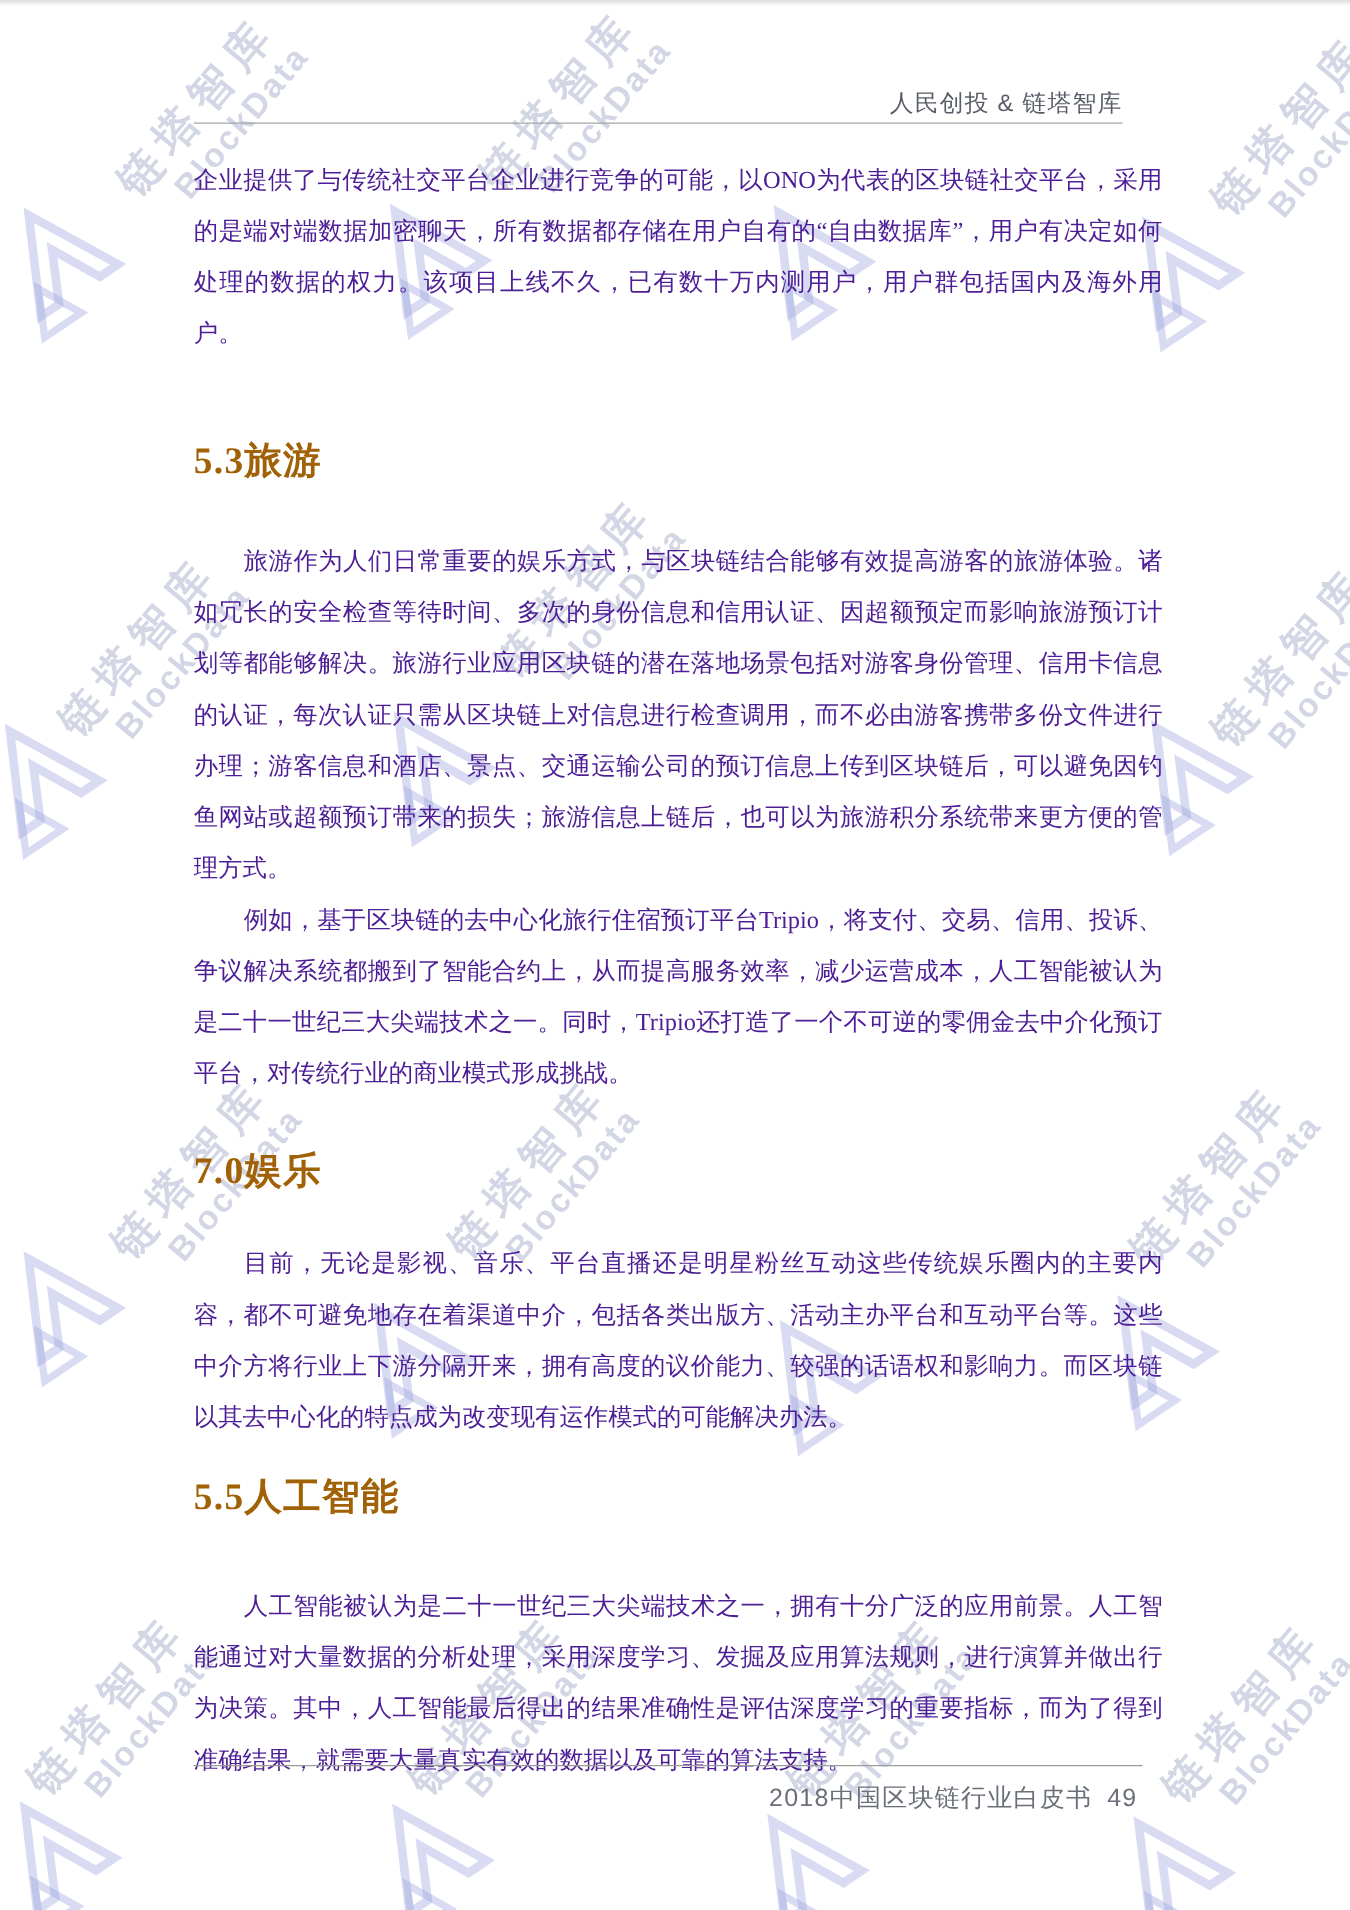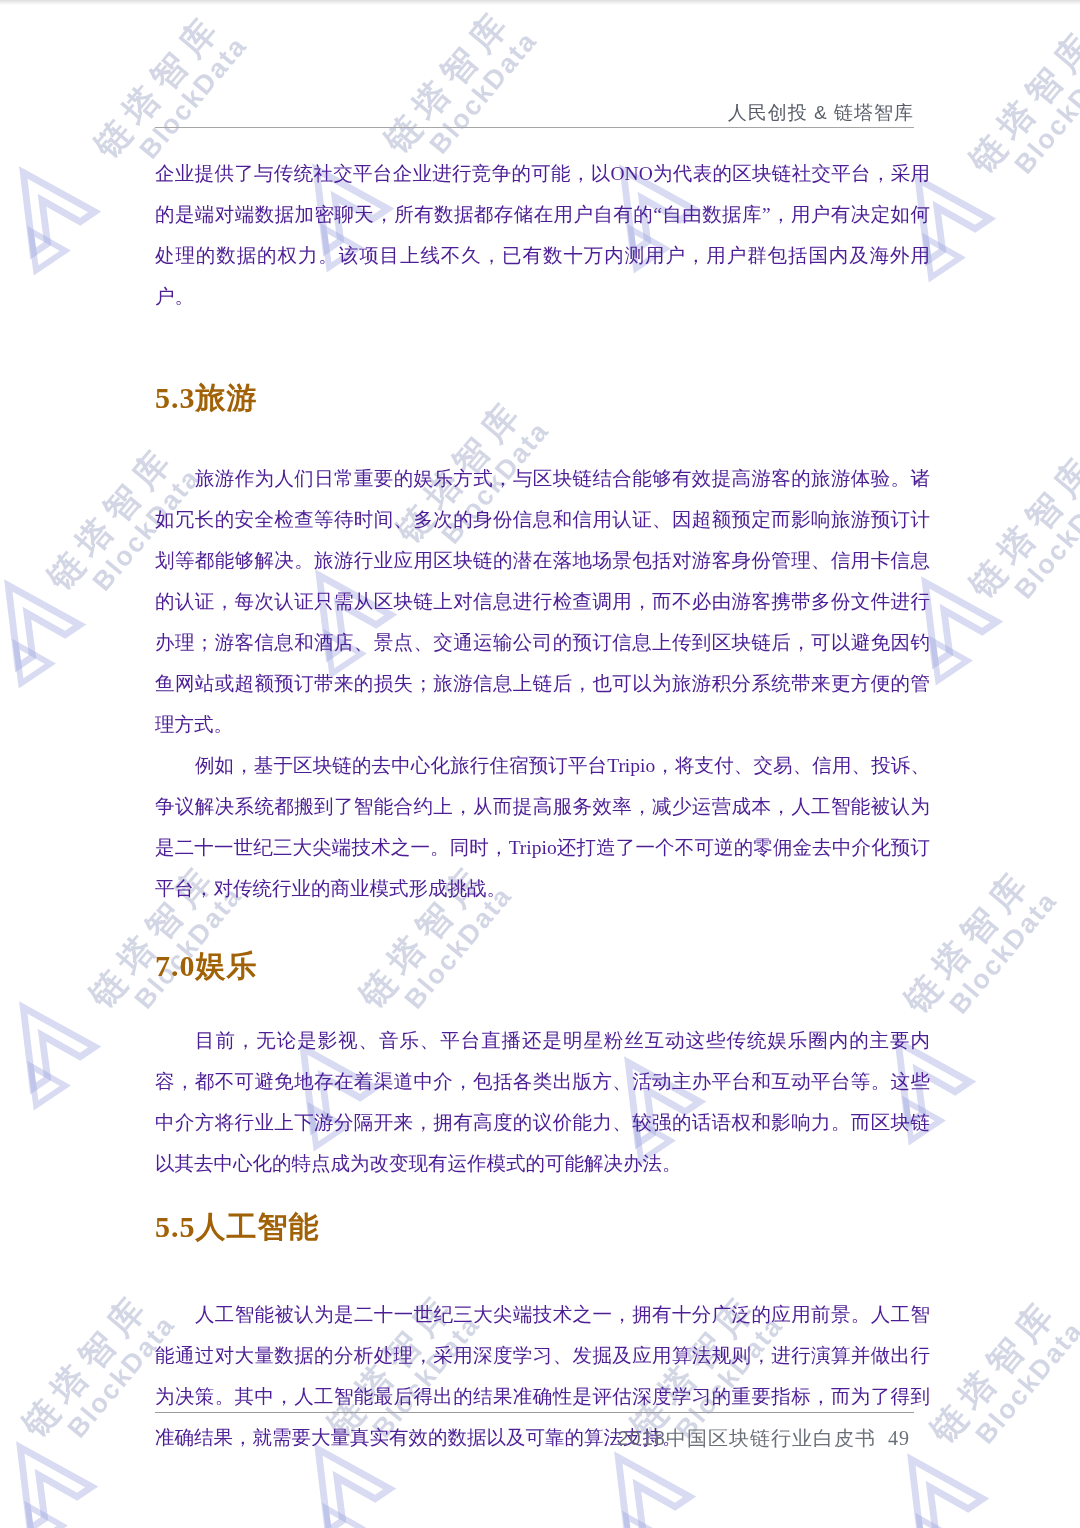--- a/index.html
+++ b/index.html
@@ -28,22 +28,22 @@
   }
   .wm-cn{font-size:35px;letter-spacing:9px;font-weight:bold;}
   .wm-en{font-size:27px;letter-spacing:2px;font-weight:bold;margin-top:2px;margin-left:26px;}
   .wm-logo{position:absolute;transform:translate(-50%,-50%) rotate(-34deg);}
   
   .content{
     position:relative;z-index:1;
     padding:0 150px 0 155px;
   }
   .page-header{
-    padding-top:102px;padding-bottom:3px;
-    margin-right:16px;
+    padding-top:73px;padding-bottom:3px;
+    margin-right:32px;
     border-bottom:1px solid #a6a6a6;
     text-align:right;
     font-family:"Liberation Sans","DejaVu Sans",sans-serif;
     font-size:19px;line-height:22px;color:#585d68;
     letter-spacing:1px;
   }
   .body-para{
     margin:0;
     font-size:19.5px;line-height:41px;color:#4c1d95;
     text-align:justify;
@@ -64,21 +64,21 @@
   .m-h54{margin-top:38px;}
   .m-h55{margin-top:24px;}
   .page-footer{
     position:absolute;left:155px;right:166px;top:1412px;z-index:1;
     border-top:1px solid #9b9b9b;
     padding-top:12px;padding-right:4px;
     text-align:right;
     font-family:"Liberation Sans","DejaVu Sans",sans-serif;
     font-size:20px;color:#6a6f78;letter-spacing:1px;
   }
-  .page-number{margin-left:12px;font-family:Liberation Serif, serif;}
+  .page-number{margin-left:12px;}
 </style>
 </head>
 <body>
 
 <div class="page">
   <div class="top-edge"></div>
 
   <div class="watermark-layer" id="wm-layer">
       <div class="wm-unit" style="left: 170px; top: 95px; color: rgba(118, 128, 172, 0.32);">
         <div class="wm-cn">链塔智库</div>

